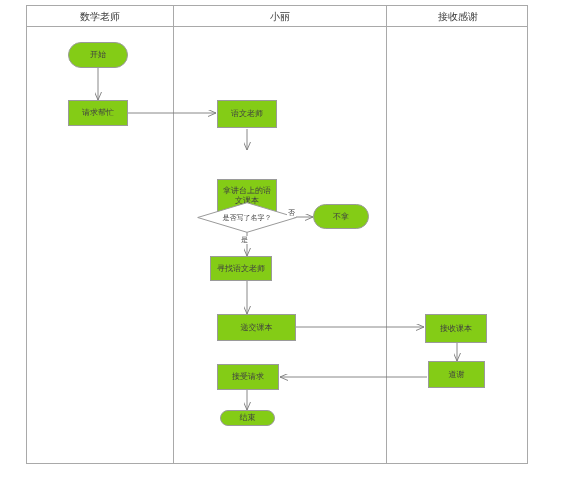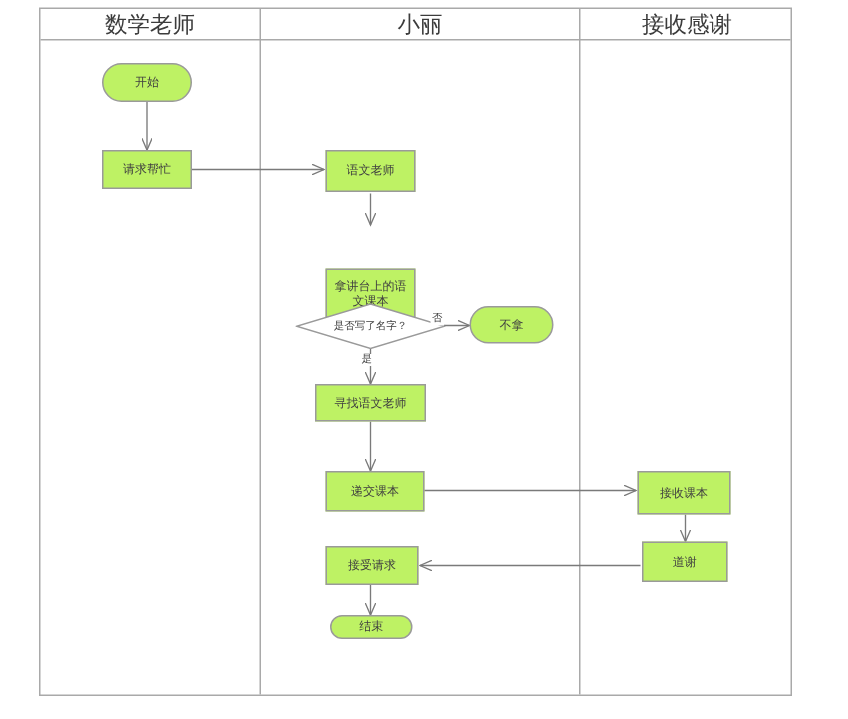--- a/index.html
+++ b/index.html
@@ -52,40 +52,40 @@
   }
   .lane-divider.d1 { left: 146px; }
   .lane-divider.d2 { left: 359px; }
 
   .lane-title {
     position: absolute;
     top: 0;
     height: 21px;
     line-height: 21px;
     text-align: center;
-    font-size: 15px;
+    font-size: 10px;
     color: #3c3c3c;
     white-space: nowrap;
   }
   .lane-title.t1 { left: 0px;   width: 146px; }
   .lane-title.t2 { left: 147px; width: 212px; }
   .lane-title.t3 { left: 360px; width: 142px; }
 
   
   .node {
     position: absolute;
     box-sizing: border-box;
     display: flex;
     align-items: center;
     justify-content: center;
     text-align: center;
     font-size: 8px;
     line-height: 10px;
     color: #404040;
-    background: #bef264;
+    background: #84cc16;
     border: 1px solid #9a9a9a;
     padding: 1px 2px;
     white-space: pre-line;
   }
   .node.terminal {
     border-radius: 14px;
   }
   .node.process {
     border-radius: 0;
   }
@@ -195,23 +195,23 @@
 
   <div class="decision" style="left:197px; top:202px; width:100px; height:31px;">
     <svg class="dshape" viewBox="0 0 100 31" preserveAspectRatio="none" xmlns="http://www.w3.org/2000/svg">
       <polygon points="50,0.7 99.3,15.5 50,30.3 0.7,15.5" fill="#ffffff" stroke="#9a9a9a" stroke-width="1" vector-effect="non-scaling-stroke"></polygon>
     </svg>
     <div class="dlabel">是否写了名字？</div>
   </div>
 
   <div class="node terminal" style="left:313px; top:204px; width:56px; height:25px;">不拿</div>
 
-  <div class="node process" style="left:210px; top:256px; width:74px; height:25px;">寻找语文老师</div>
-
-  <div class="node process" style="left:217px; top:314px; width:66px; height:27px;">递交课本</div>
+  <div class="node process" style="left:210px; top:256px; width:62px; height:25px;">寻找语文老师</div>
+
+  <div class="node process" style="left:217px; top:314px; width:79px; height:27px;">递交课本</div>
 
   <div class="node process" style="left:428px; top:361px; width:57px; height:27px;">道谢</div>
 
   <div class="node process" style="left:425px; top:314px; width:62px; height:29px;">接收课本</div>
 
   <div class="node process" style="left:217px; top:364px; width:62px; height:26px;">接受请求</div>
 
   <div class="node terminal" style="left:220px; top:410px; width:55px; height:16px;">结束</div>
 
   <div class="edge-label" style="left:287px; top:209px;">否</div>

